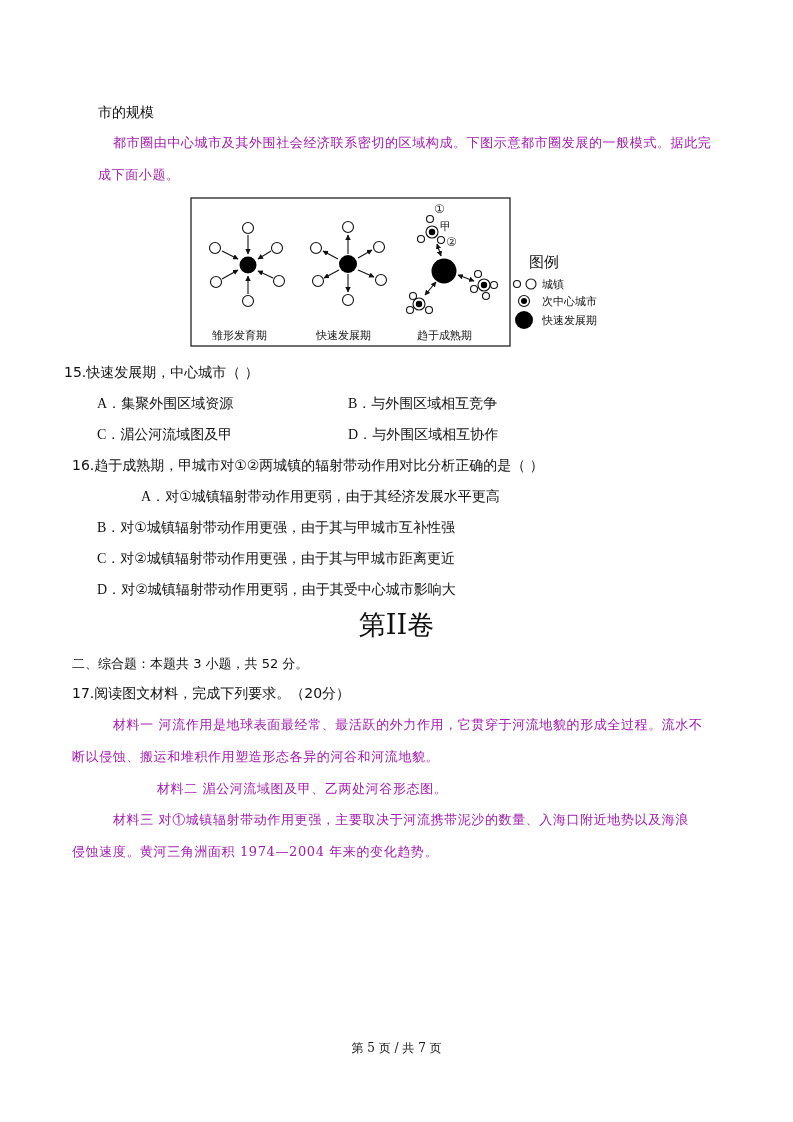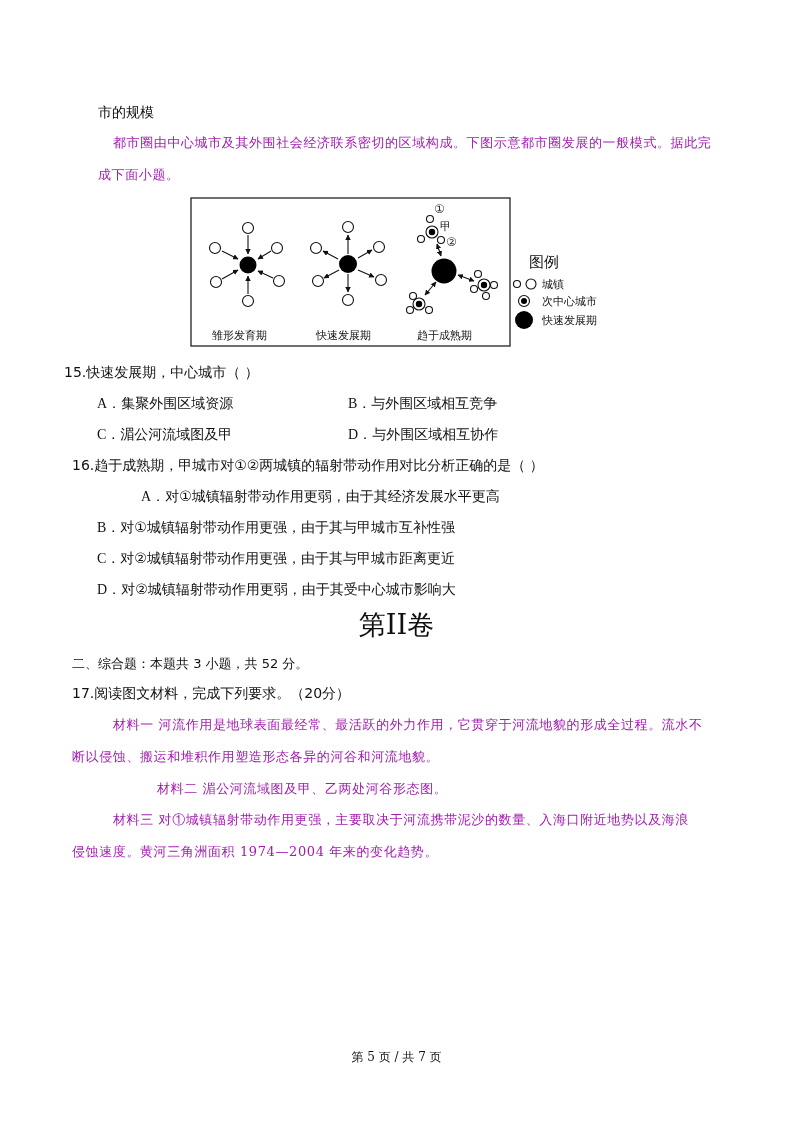--- a/index.html
+++ b/index.html
@@ -142,13 +142,13 @@
 
 <div class="abs sans t13" style="left:72px; top:655px;">二、综合题：本题共 3 小题，共 52 分。</div>
 
 <div class="abs sans t14" style="left:72px; top:685px;">17.阅读图文材料，完成下列要求。（20分）</div>
 <div class="abs serif t13 lt" style="left:113px; top:716px;">材料一  河流作用是地球表面最经常、最活跃的外力作用，它贯穿于河流地貌的形成全过程。流水不</div>
 <div class="abs serif t13 lt" style="left:72px; top:748px;">断以侵蚀、搬运和堆积作用塑造形态各异的河谷和河流地貌。</div>
 <div class="abs serif t13 lt" style="left:113px; top:780px;margin-left:44px;">材料二  湄公河流域图及甲、乙两处河谷形态图。</div>
 <div class="abs serif t13 lt" style="left:113px; top:811px;">材料三  对①城镇辐射带动作用更强，主要取决于河流携带泥沙的数量、入海口附近地势以及海浪</div>
 <div class="abs serif t13 lt" style="left:72px; top:843px;">侵蚀速度。黄河三角洲面积 1974—2004 年来的变化趋势。</div>
 
-<div class="abs serif" style="left:0; width:793px; text-align:center; top:1040px; font-size:12px;margin-top:9px;">第 5 页 / 共 7 页</div>
+<div class="abs serif" style="left:0; width:793px; text-align:center; top:1040px; font-size:12px;">第 5 页 / 共 7 页</div>
 
 </body></html>

